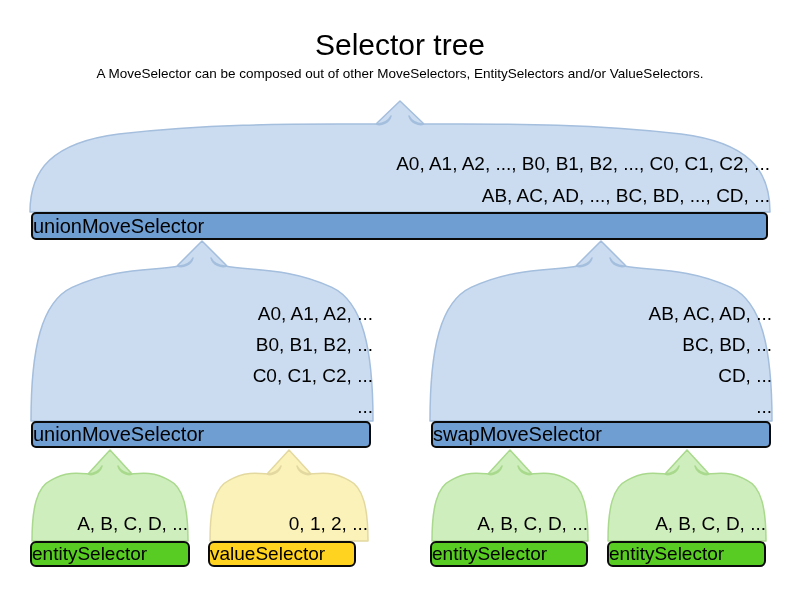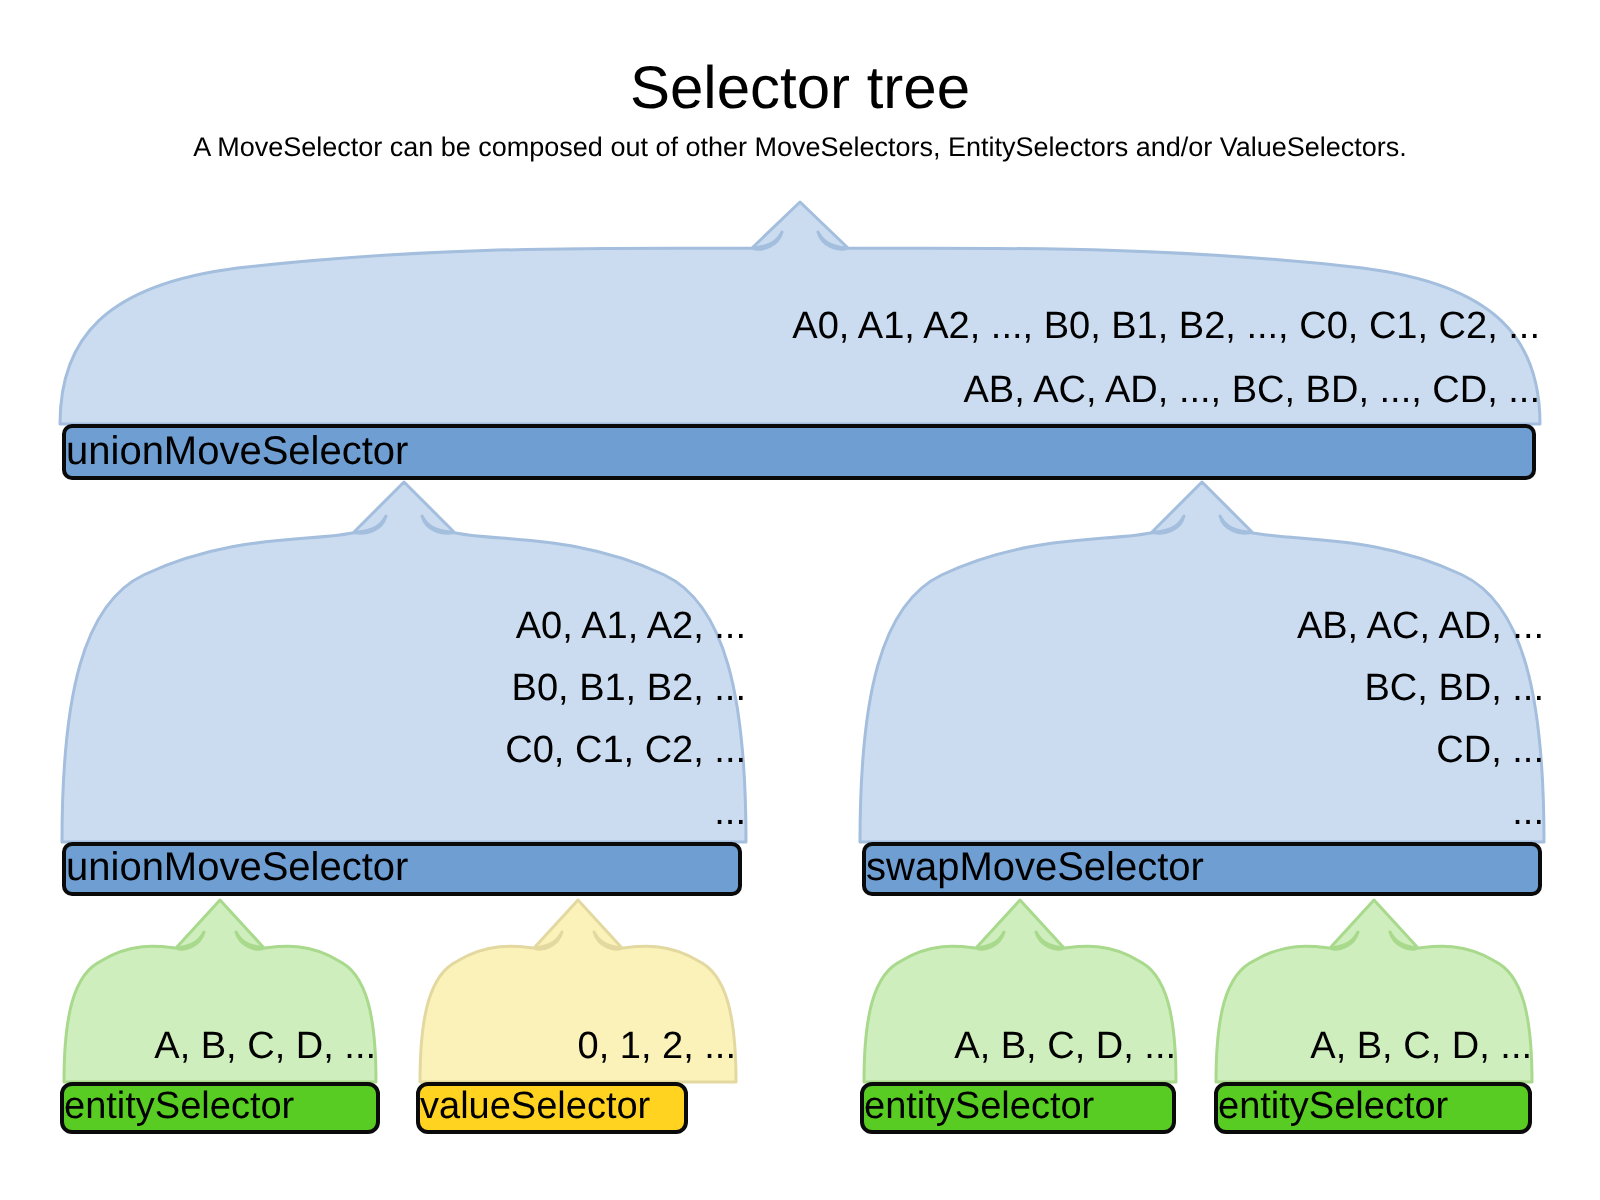--- a/index.html
+++ b/index.html
@@ -82,21 +82,21 @@
   <div class="selbox small" style="left: 30px; top: 541px; width: 160px; height: 26px; background: rgb(88, 204, 34);">
     <span>entitySelector</span>
   </div>
 
   <svg class="dome" style="left:210px;top:450px" width="158" height="91" viewBox="0 0 158 91">
       <path d="M 0 91 C 0 58.150000000000006 4.74 36.980000000000004 18.96 30.41 C 34.9368 20.92 48.6312 23.11 57 24 C 66 23 69 20 71 16 C 69 23 61 26 57 24 L 79 0 L 101 24 C 97 26 89 23 87 16 C 89 20 92 23 101 24 C 109.3688 23.11 123.0632 20.92 139.04 30.41 C 153.26 36.980000000000004 158 58.150000000000006 158 91 Z" fill="#faf2b8" stroke="#e3d9a0" stroke-width="1.5" stroke-linejoin="round"></path>
     </svg>
   <div class="dome-text small" style="left:210px;top:512px;width:158px">
     <div>0, 1, 2, ...</div>
   </div>
-  <div class="selbox small" style="left: 208px; top: 541px; width: 136px; height: 26px; background: rgb(255, 211, 32);">
+  <div class="selbox small" style="left: 208px; top: 541px; width: 148px; height: 26px; background: rgb(255, 211, 32);">
     <span>valueSelector</span>
   </div>
 
   <svg class="dome" style="left:432px;top:450px" width="156" height="91" viewBox="0 0 156 91">
       <path d="M 0 91 C 0 58.150000000000006 4.68 36.980000000000004 18.72 30.41 C 34.3776 20.92 47.7984 23.11 56 24 C 65 23 68 20 70 16 C 68 23 60 26 56 24 L 78 0 L 100 24 C 96 26 88 23 86 16 C 88 20 91 23 100 24 C 108.2016 23.11 121.6224 20.92 137.28 30.41 C 151.32 36.980000000000004 156 58.150000000000006 156 91 Z" fill="#cfeebd" stroke="#a8d98c" stroke-width="1.5" stroke-linejoin="round"></path>
     </svg>
   <div class="dome-text small" style="left:432px;top:512px;width:156px">
     <div>A, B, C, D, ...</div>
   </div>
   <div class="selbox small" style="left: 430px; top: 541px; width: 158px; height: 26px; background: rgb(88, 204, 34);">

